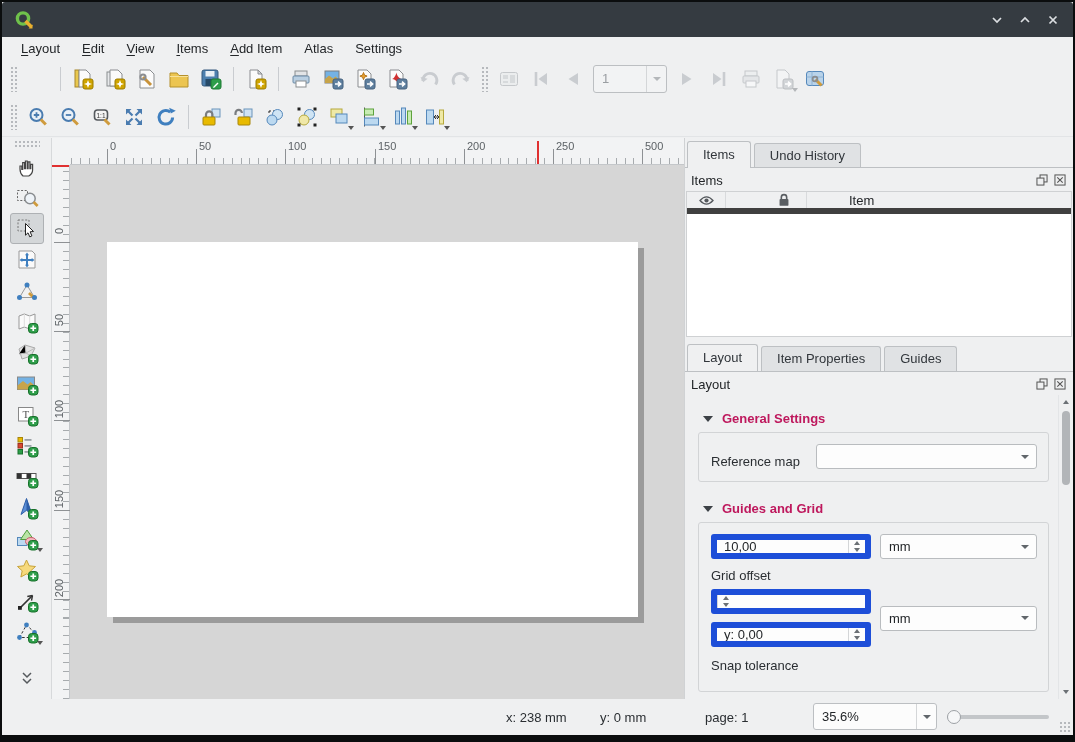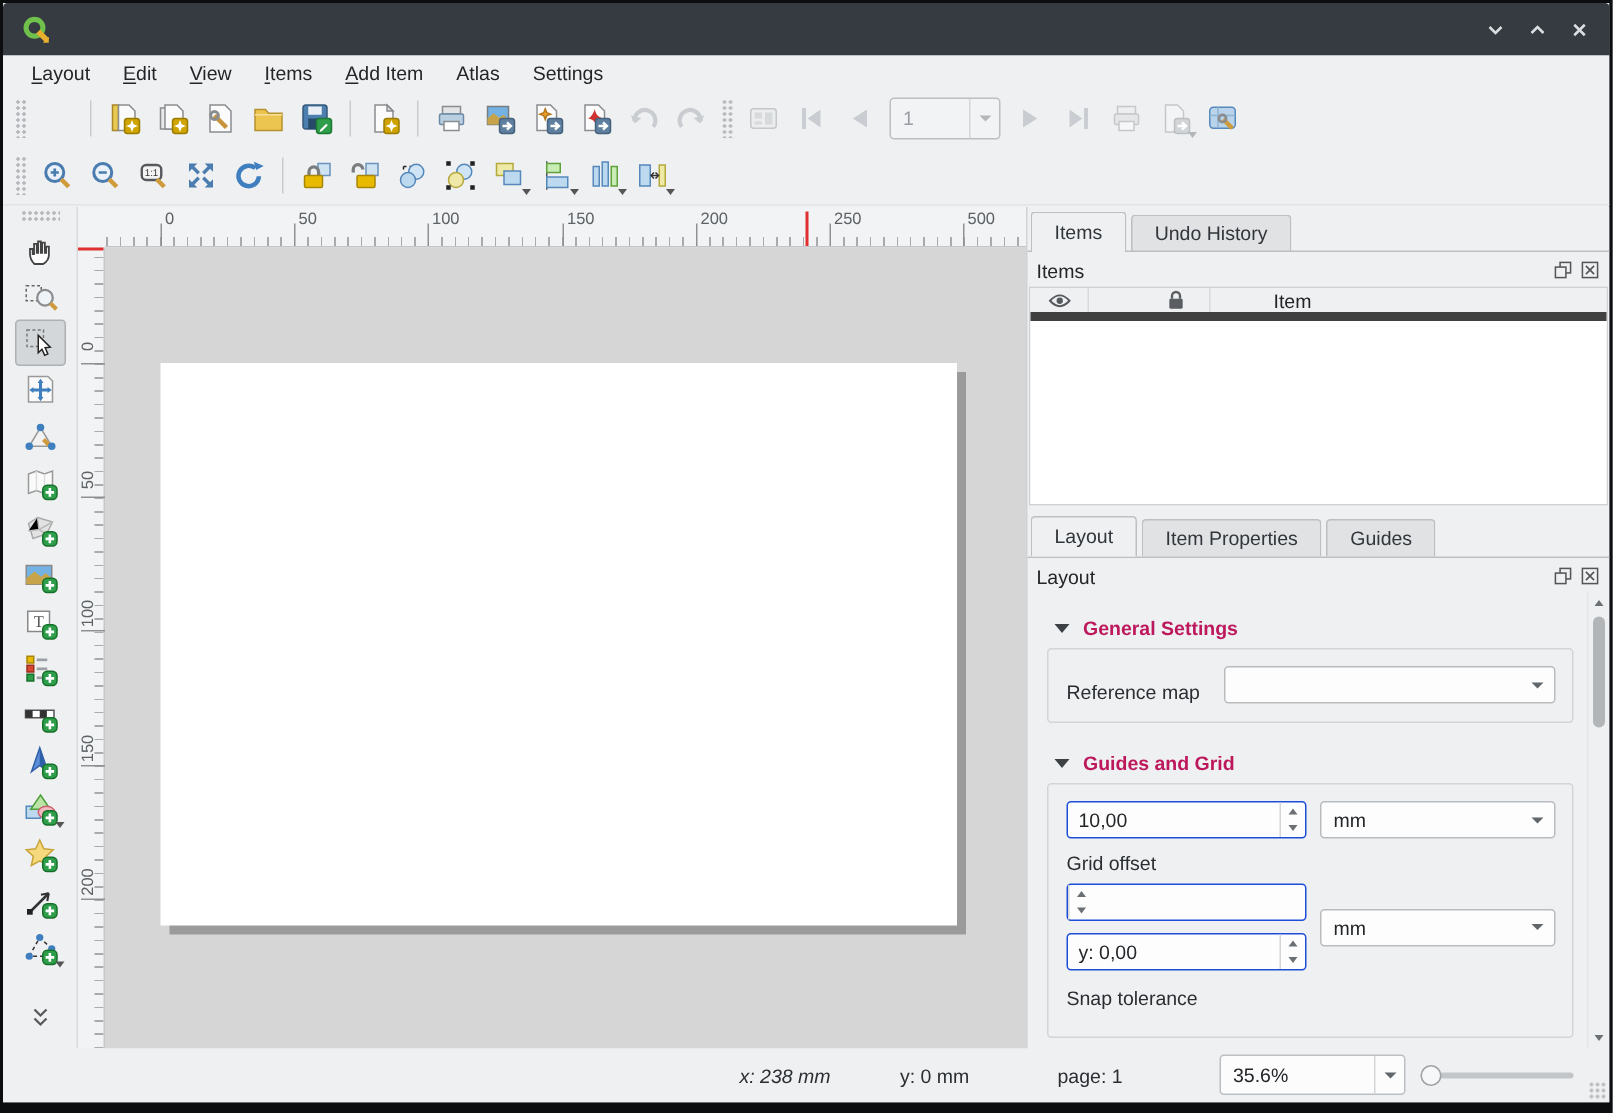--- a/index.html
+++ b/index.html
@@ -83,21 +83,21 @@
 
   
   .layout-content { position:absolute; left:0; right:16px; bottom:0; overflow:hidden; padding:0 8px 0 13px; }
   .section-head { display:flex; align-items:center; gap:9px; font-weight:bold; color:#be185d; margin:16px 0 6px 5px; }
   .tri-down { width:0; height:0; border-left:5px solid transparent; border-right:5px solid transparent; border-top:6px solid #3c4146; }
   .groupbox { border:1px solid #d2d4d6; border-radius:3px; padding:11px 11px 12px 12px; }
   .field-label { color:#2a2e32; margin-bottom:6px; }
   .row { display:flex; gap:9px; align-items:flex-end; }
   .select { height:25px; background:#fdfdfd; border:1px solid #b9bcbf; border-radius:3px; display:flex; align-items:center; padding-left:8px; flex:1; }
   .select .caret-box { margin-left:auto; width:22px; height:100%; display:flex; align-items:center; justify-content:center; }
-  .spin { height:25px; width:160px; background:#fdfdfd; border:1px solid #1d4ed8; border-radius:3px; display:flex; flex:0 0 auto; }
+  .spin { height:25px; width:160px; background:#fdfdfd; border:6px solid #1d4ed8; border-radius:3px; display:flex; flex:0 0 auto; }
   .spin input { border:none; outline:none; background:transparent; flex:1; min-width:0; padding:0 7px; font:inherit; color:#232629; }
   .spin .arrows { width:17px; border-left:1px solid #d4d6d8; display:flex; flex-direction:column; }
   .spin .arr { flex:1; display:flex; align-items:center; justify-content:center; }
   .up-t { width:0; height:0; border-left:3.5px solid transparent; border-right:3.5px solid transparent; border-bottom:4px solid #6b7075; }
   .dn-t { width:0; height:0; border-left:3.5px solid transparent; border-right:3.5px solid transparent; border-top:4px solid #6b7075; }
   .offset-grid { display:grid; grid-template-columns:160px 1fr; column-gap:9px; row-gap:8px; align-items:center; }
   .offset-grid .select { grid-row:1 / span 2; grid-column:2; }
 
   .vscroll { position:absolute; right:1px; width:14px; background:#eff0f1; border-left:1px solid #e3e5e7; }
   .vs-arrow { position:absolute; left:0; width:100%; height:14px; display:flex; align-items:center; justify-content:center; }
@@ -751,21 +751,21 @@
             </span>
         <span class="vs-thumb" style="top:16px; height:74px;"></span>
         <span class="vs-arrow" style="bottom:0;">
               <span class="dn-t"></span>
             </span>
       </div>
     </div>
   </div>
 
   <div class="statusbar">
-    <span class="status-item" style="left:491px;font-style:italic;">x: 238 mm</span>
+    <span class="status-item" style="left:504px;">x: 238 mm</span>
     <span class="status-item" style="left:598px;">y: 0 mm</span>
     <span class="status-item" style="left:703px;">page: 1</span>
     <span class="combo zoom-combo">
       <input value="35.6%" style="">
       <span class="caret-box">
             <span class="caret"></span>
           </span>
     </span>
     <span class="slider">
       <span class="groove"></span>

